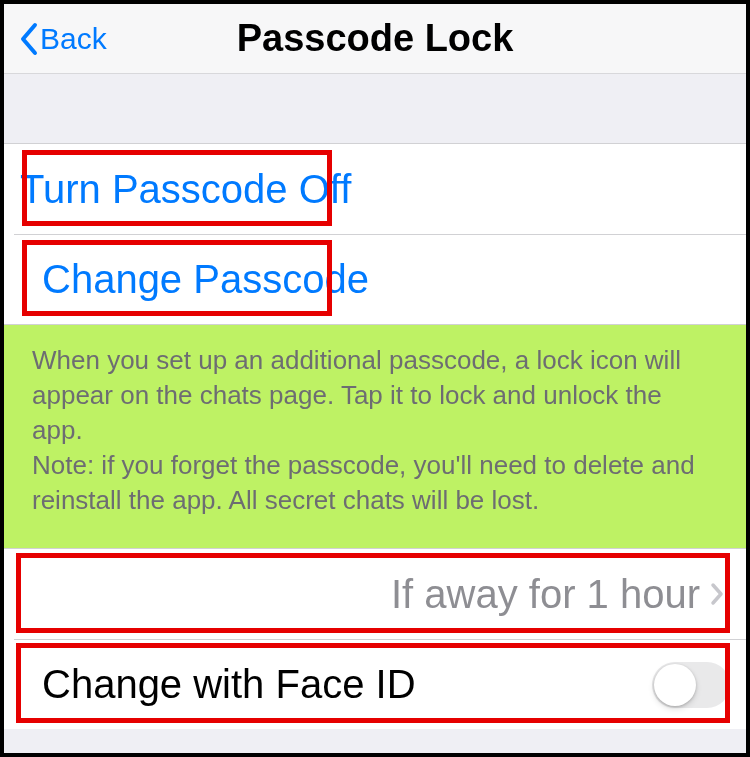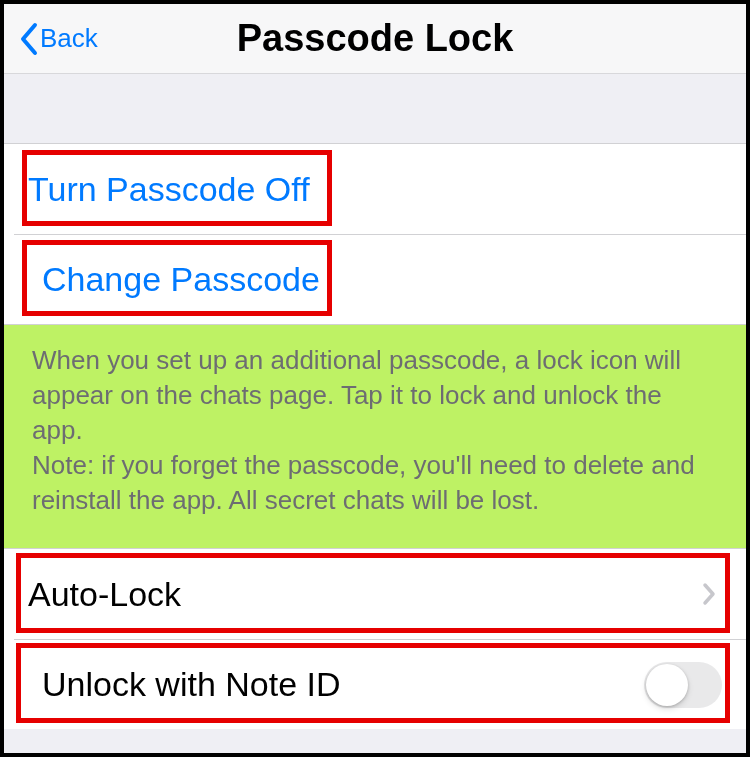--- a/index.html
+++ b/index.html
@@ -24,21 +24,21 @@
       border-bottom: 1px solid #d8d8db;
       display: flex;
       align-items: center;
       position: relative;
       padding: 0 14px;
     }
     .back-btn {
       display: flex;
       align-items: center;
       color: #007aff;
-      font-size: 26px;
+      font-size: 30px;
       gap: 2px;
       cursor: pointer;
     }
     .back-chevron {
       width: 20px;
       height: 34px;
       display: inline-block;
     }
     .back-chevron svg { display: block; }
     .nav-title {
@@ -52,26 +52,26 @@
     .spacer-top {
       height: 70px;
       background: #efeff4;
       border-bottom: 1px solid #d1d1d4;
     }
     .group {
       background: #fff;
     }
     .row {
       height: 90px;
-      padding: 0 24px;
+      padding: 0 16px;
       display: flex;
       align-items: center;
       justify-content: space-between;
       background: #fff;
-      font-size: 34px;
+      font-size: 40px;
     }
     .row + .row {
       border-top: 1px solid #e4e4e7;
       margin-left: 28px;
       padding-left: 0;
     }
     .row.sep-full { border-top: 1px solid #d1d1d4; margin-left: 10px; padding-left: 28px; }
     .row .link-label { color: #007aff; }
     .group-border-bottom { border-bottom: 1px solid #d1d1d4; }
     .footer-text {
@@ -149,31 +149,31 @@
     <div class="highlight" style="top:96px; left:18px; width:310px; height:76px;"></div>
   </div>
 
   <div class="footer-text">
     <p>When you set up an additional passcode, a lock icon will appear on the chats page. Tap it to lock and unlock the app.</p>
     <p>Note: if you forget the passcode, you'll need to delete and reinstall the app. All secret chats will be lost.</p>
   </div>
 
   <div class="group" style="position:relative; border-top:1px solid #d1d1d4;">
     <div class="row kv-row">
-      <span class="kv-label">Auto-Lock</span>
       <span class="kv-value">
+        <span>If away for 1 hour</span>
         <span class="disclosure">
           <svg width="14" height="24" viewBox="0 0 14 24" fill="none">
               <path d="M3 3 L11 12 L3 21" stroke="#c7c7cc" stroke-width="3.5" stroke-linecap="round" stroke-linejoin="round"></path>
             </svg>
         </span>
       </span>
     </div>
     <div class="row sep-full kv-row">
-      <span class="kv-label">Unlock with Note ID</span>
+      <span class="kv-label">Change with Face ID</span>
       <div class="toggle">
         <div class="toggle-knob"></div>
       </div>
     </div>
     <div class="highlight" style="top:4px; left:12px; width:714px; height:80px;"></div>
     <div class="highlight" style="top:94px; left:12px; width:714px; height:80px;"></div>
   </div>
 </div>
 
 </body></html>

